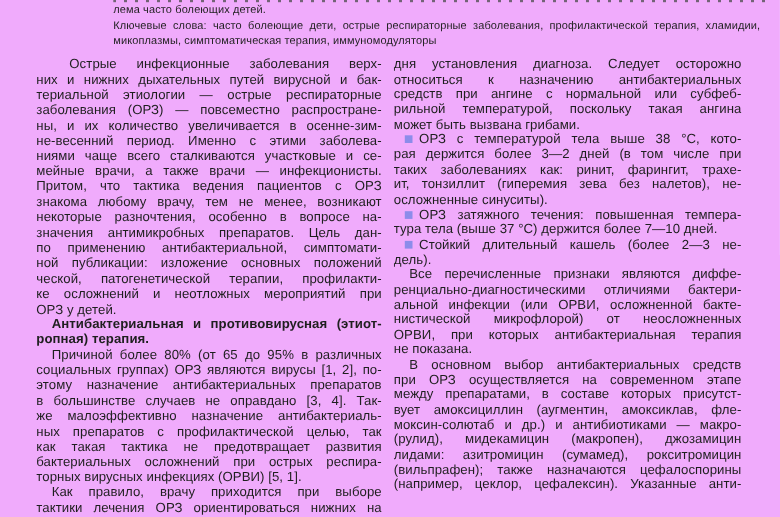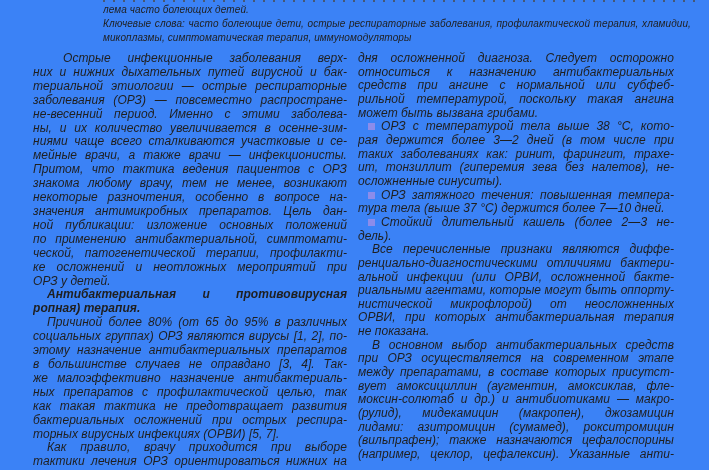--- a/index.html
+++ b/index.html
@@ -3,21 +3,21 @@
 <meta charset="utf-8">
 <style>
   * { margin:0; padding:0; box-sizing:border-box; }
   html,body { width:709px; height:470px; }
   body {
     font-family: "Liberation Sans", sans-serif;
     background:#ffffff;
     color:#1f1f1f;
     overflow:hidden;
   }
-  .page { position:relative; width:709px; height:470px; background:#3b82f6; overflow:hidden;font-style:italic; }
+  .page { position:relative; width:709px; height:470px; background:#f0abfc; overflow:hidden; }
 
   
   .remnant {
     position:absolute; left:103px; top:0; width:596px; height:2px;
     background: repeating-linear-gradient(90deg, #4a4a4a 0 2px, transparent 2px 10px);
     opacity:.75;
   }
 
   
   .top-block {
@@ -63,68 +63,67 @@
         <div class="ln last">микоплазмы, симптоматическая терапия, иммуномодуляторы</div>
       </div>
   </div>
 
   <div class="col col-left">
 
   <div class="ln ind-30">Острые инфекционные заболевания верх-</div>
       <div class="ln">них и нижних дыхательных путей вирусной и бак-</div>
       <div class="ln">териальной этиологии — острые респираторные</div>
       <div class="ln">заболевания (ОРЗ) — повсеместно распростране-</div>
+      <div class="ln">ны, и их количество увеличивается в осенне-зим-</div>
       <div class="ln">не-весенний период. Именно с этими заболева-</div>
-      <div class="ln">ны, и их количество увеличивается в осенне-зим-</div>
       <div class="ln">ниями чаще всего сталкиваются участковые и се-</div>
       <div class="ln">мейные врачи, а также врачи — инфекционисты.</div>
       <div class="ln">Притом, что тактика ведения пациентов с ОРЗ</div>
       <div class="ln">знакома любому врачу, тем не менее, возникают</div>
       <div class="ln">некоторые разночтения, особенно в вопросе на-</div>
       <div class="ln">значения антимикробных препаратов. Цель дан-</div>
+      <div class="ln">по применению антибактериальной, симптомати-</div>
       <div class="ln">ной публикации: изложение основных положений</div>
-      <div class="ln">по применению антибактериальной, симптомати-</div>
       <div class="ln">ческой, патогенетической терапии, профилакти-</div>
       <div class="ln">ке осложнений и неотложных мероприятий при</div>
       <div class="ln last">ОРЗ у детей.</div>
       <div class="ln bold ind-14">Антибактериальная и противовирусная (этиот-</div>
       <div class="ln last bold">ропная) терапия.</div>
       <div class="ln ind-14">Причиной более 80% (от 65 до 95% в различных</div>
       <div class="ln">социальных группах) ОРЗ являются вирусы [1, 2], по-</div>
       <div class="ln">этому назначение антибактериальных препаратов</div>
       <div class="ln">в большинстве случаев не оправдано [3, 4]. Так-</div>
       <div class="ln">же малоэффективно назначение антибактериаль-</div>
       <div class="ln">ных препаратов с профилактической целью, так</div>
       <div class="ln">как такая тактика не предотвращает развития</div>
       <div class="ln">бактериальных осложнений при острых респира-</div>
-      <div class="ln last">торных вирусных инфекциях (ОРВИ) [5, 7].</div>
+      <div class="ln last">торных вирусных инфекциях (ОРВИ) [5, 1].</div>
       <div class="ln ind-14">Как правило, врачу приходится при выборе</div>
       <div class="ln">тактики лечения ОРЗ ориентироваться нижних на</div>
     </div>
 
   <div class="col col-right">
 
-  <div class="ln">дня осложненной диагноза. Следует осторожно</div>
+  <div class="ln">дня установления диагноза. Следует осторожно</div>
       <div class="ln">относиться к назначению антибактериальных</div>
       <div class="ln">средств при ангине с нормальной или субфеб-</div>
       <div class="ln">рильной температурой, поскольку такая ангина</div>
       <div class="ln last">может быть вызвана грибами.</div>
       <div class="ln bullet">ОРЗ с температурой тела выше 38 °С, кото-</div>
       <div class="ln">рая держится более 3—2 дней (в том числе при</div>
       <div class="ln">таких заболеваниях как: ринит, фарингит, трахе-</div>
       <div class="ln">ит, тонзиллит (гиперемия зева без налетов), не-</div>
       <div class="ln last">осложненные синуситы).</div>
       <div class="ln bullet">ОРЗ затяжного течения: повышенная темпера-</div>
       <div class="ln last">тура тела (выше 37 °С) держится более 7—10 дней.</div>
       <div class="ln bullet">Стойкий длительный кашель (более 2—3 не-</div>
       <div class="ln last">дель).</div>
       <div class="ln gap ind-14">Все перечисленные признаки являются диффе-</div>
       <div class="ln">ренциально-диагностическими отличиями бактери-</div>
       <div class="ln">альной инфекции (или ОРВИ, осложненной бакте-</div>
-      <div class="ln">риальными агентами, которые могут быть оппорту-</div>
       <div class="ln">нистической микрофлорой) от неосложненных</div>
       <div class="ln">ОРВИ, при которых антибактериальная терапия</div>
       <div class="ln last">не показана.</div>
       <div class="ln gap ind-14">В основном выбор антибактериальных средств</div>
       <div class="ln">при ОРЗ осуществляется на современном этапе</div>
       <div class="ln">между препаратами, в составе которых присутст-</div>
       <div class="ln">вует амоксициллин (аугментин, амоксиклав, фле-</div>
       <div class="ln">моксин-солютаб и др.) и антибиотиками — макро-</div>
       <div class="ln">(рулид), мидекамицин (макропен), джозамицин</div>
       <div class="ln">лидами: азитромицин (сумамед), рокситромицин</div>

